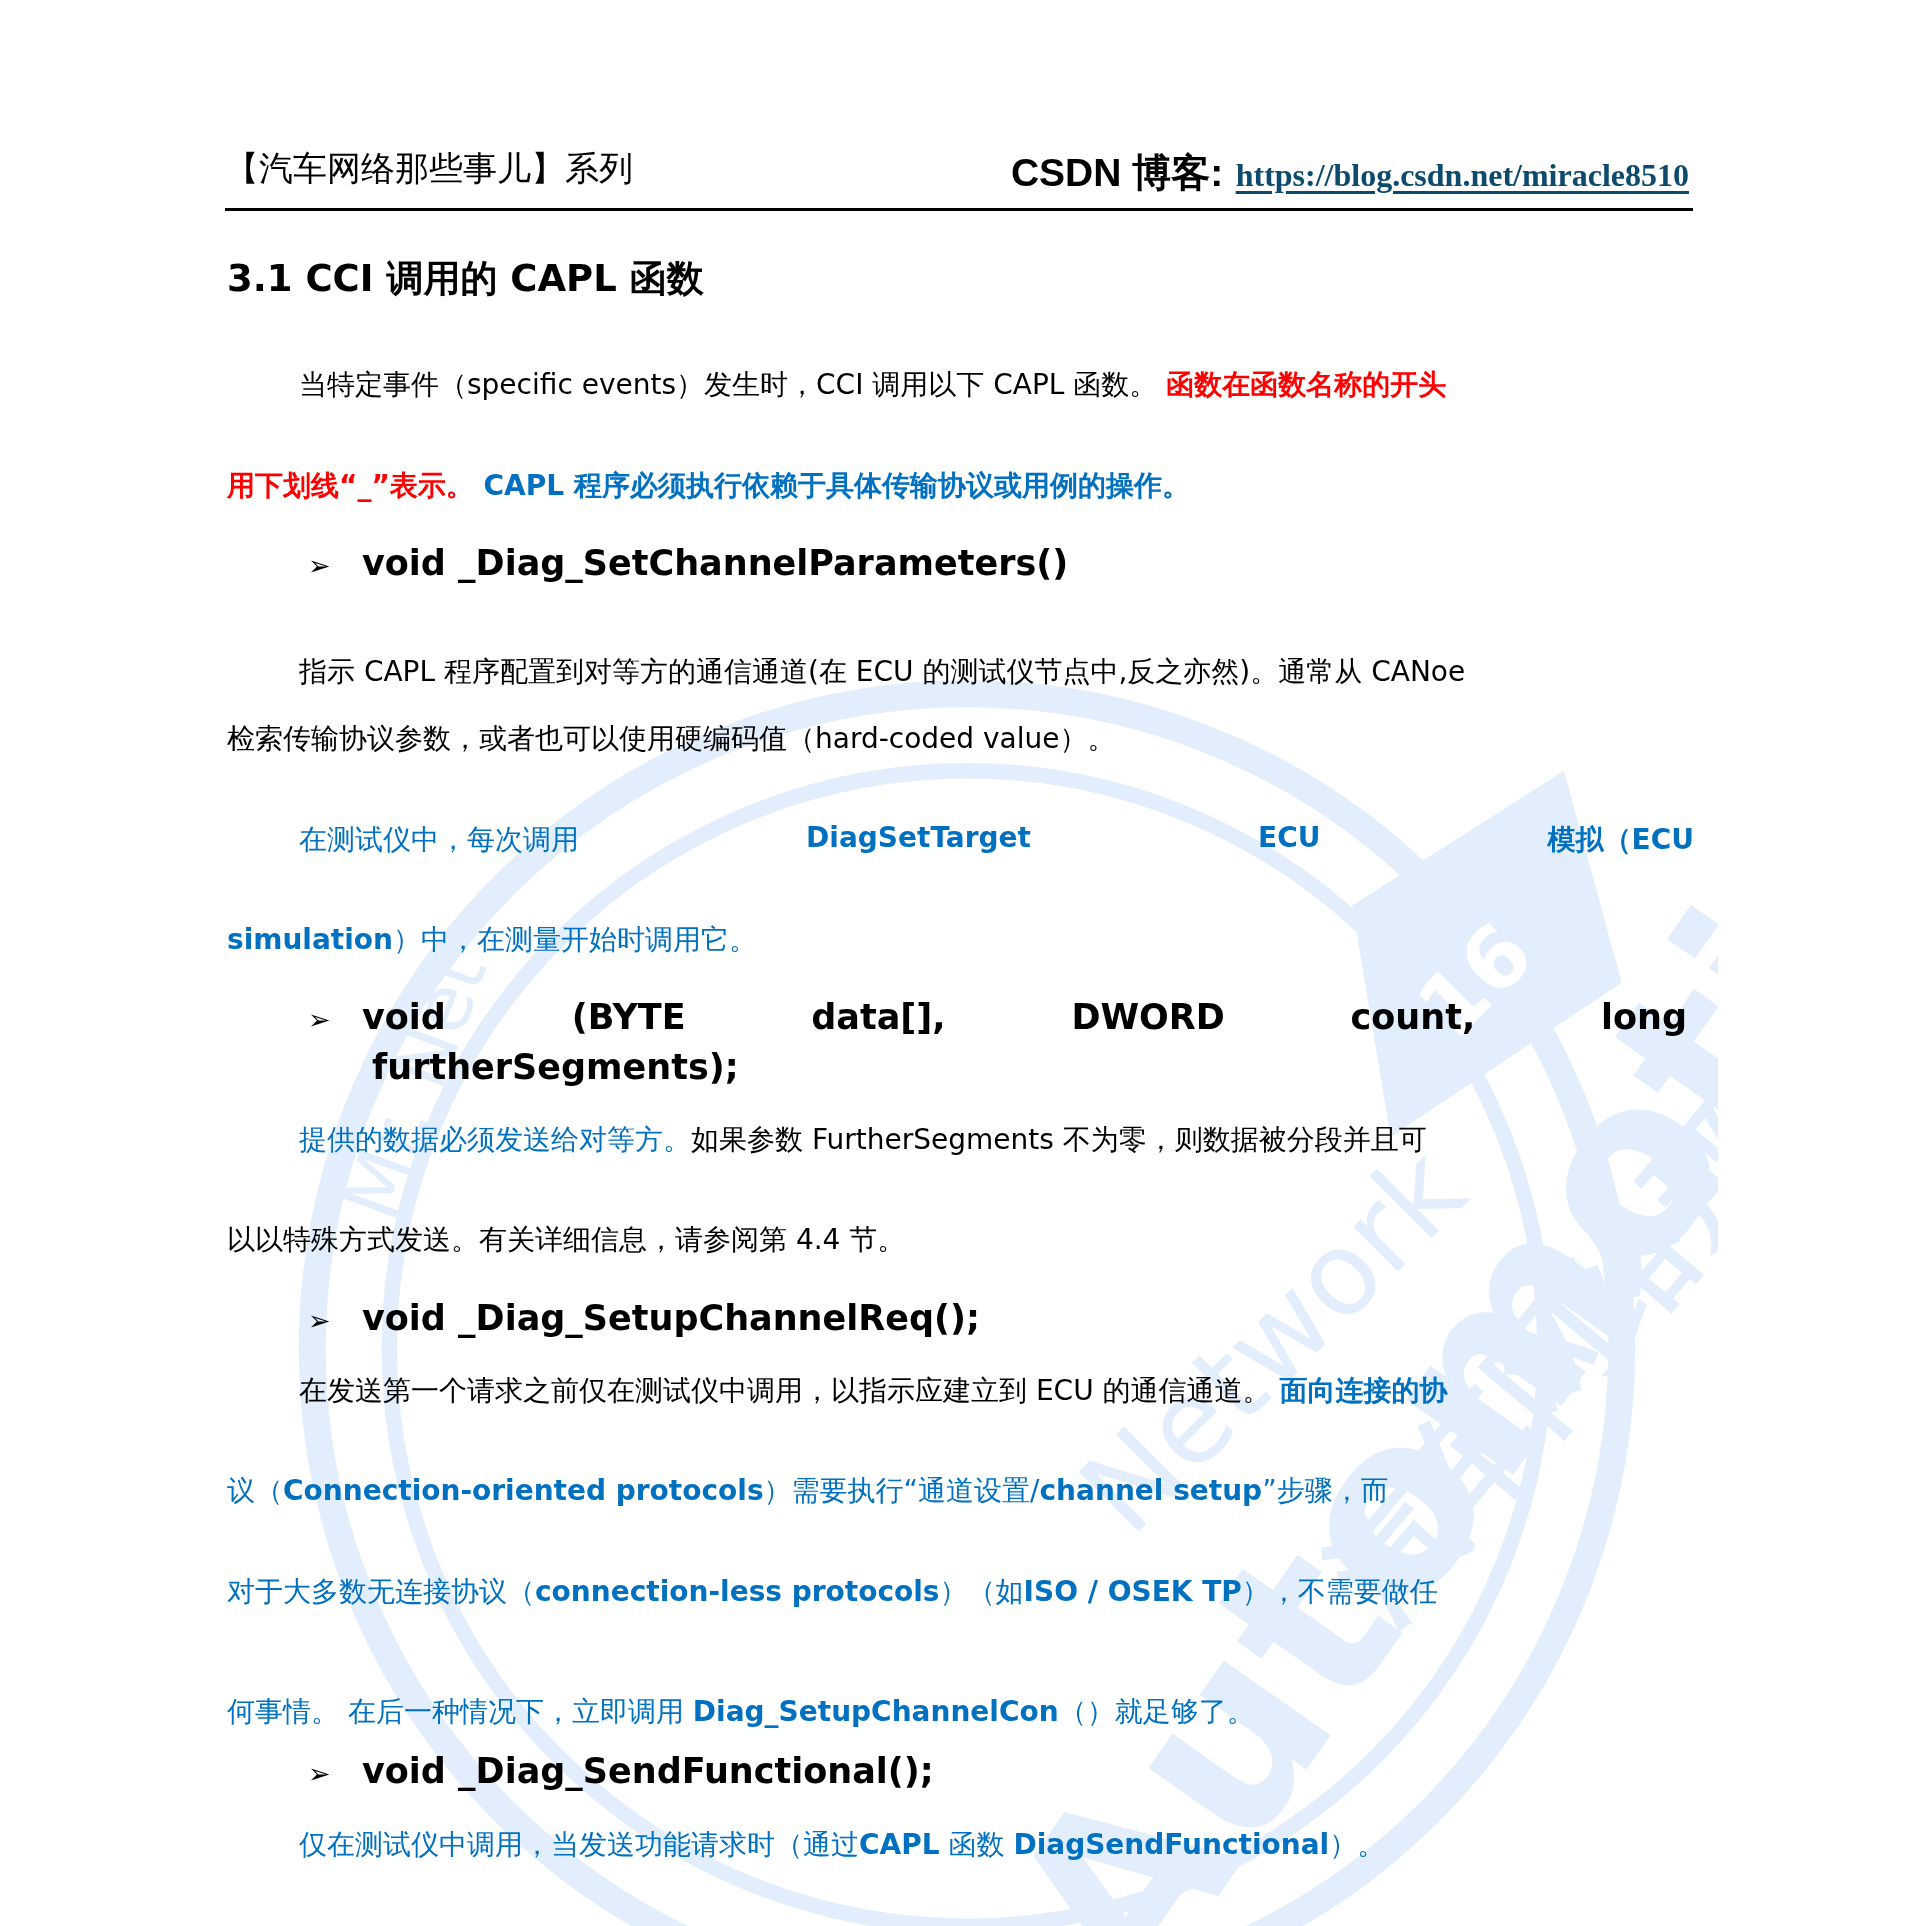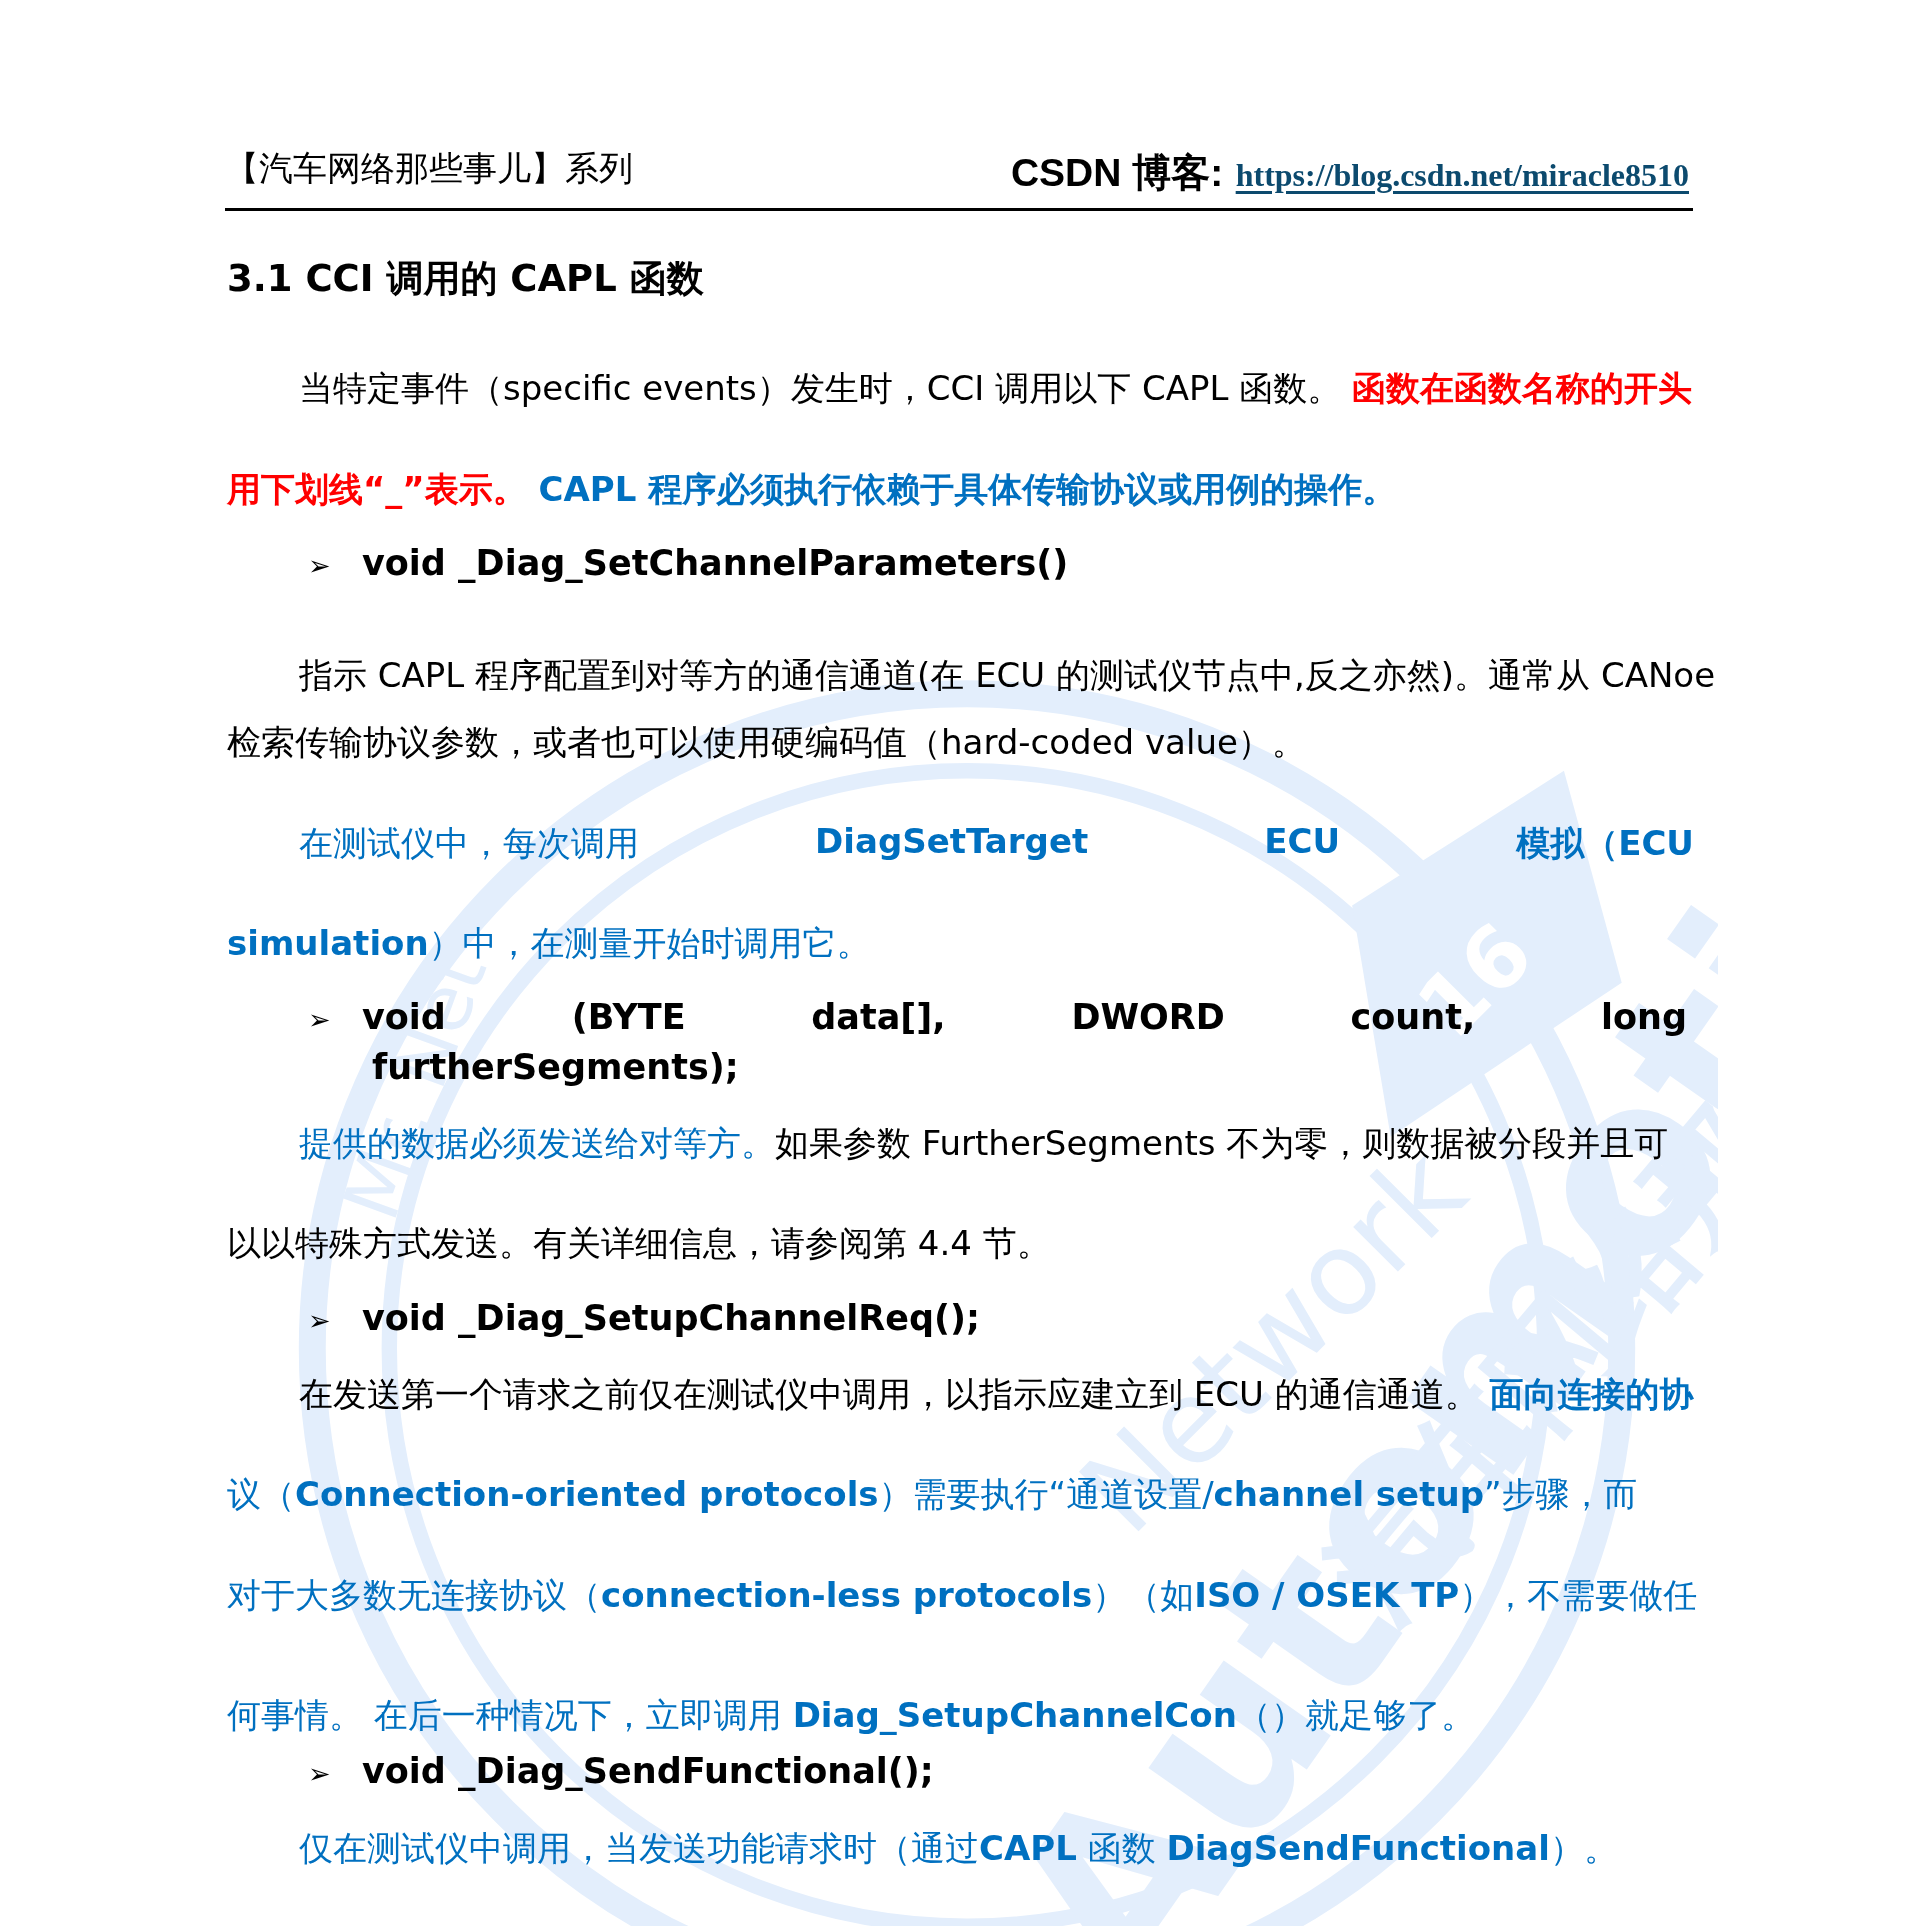--- a/index.html
+++ b/index.html
@@ -5,21 +5,21 @@
   html, body { margin: 0; padding: 0; background: #ffffff; }
   body { width: 1911px; height: 2703px; position: relative; overflow: hidden;
          font-family: "DejaVu Sans", "Liberation Sans", sans-serif; color: #000; }
   .abs { position: absolute; white-space: nowrap; }
   .header-left { left: 225px; top: 146px; font-size: 34px; font-family: "DejaVu Sans", sans-serif; }
   .header-right { right: 222px; top: 146px; font-size: 39px; }
   .header-right .csdn { font-family: "Liberation Sans", sans-serif; font-weight: bold; }
   .header-right .link { font-family: "Liberation Serif", serif; font-weight: bold; color: #0c4a6e; text-decoration: underline; text-decoration-thickness: 3.1px; text-underline-offset: 4.6px; font-size: 32px; }
   .rule { position: absolute; left: 225px; width: 1468px; top: 208px; height: 2.7px; background: #000; }
   .heading { font-size: 37px; font-weight: bold; left: 227px; }
-  .para { font-size: 34px; left: 227px; }
+  .para { font-size: 28px; left: 227px; }
   .indent { left: 299px; }
   .bullet { font-size: 35px; font-weight: bold; left: 308px; }
   .bullet .arrow { display: inline-block; width: 54px; font-weight: normal; font-size: 27px; }
   .red { color: #FF0000; }
   .blue { color: #0070C0; }
   .b { font-weight: bold; }
   .justify-line { display: flex; justify-content: space-between; width: 1375px; }
   .watermark { position: absolute; left: 216px; top: 636px; width: 1502px; height: 1425px; pointer-events: none; }
 </style>
 </head>

